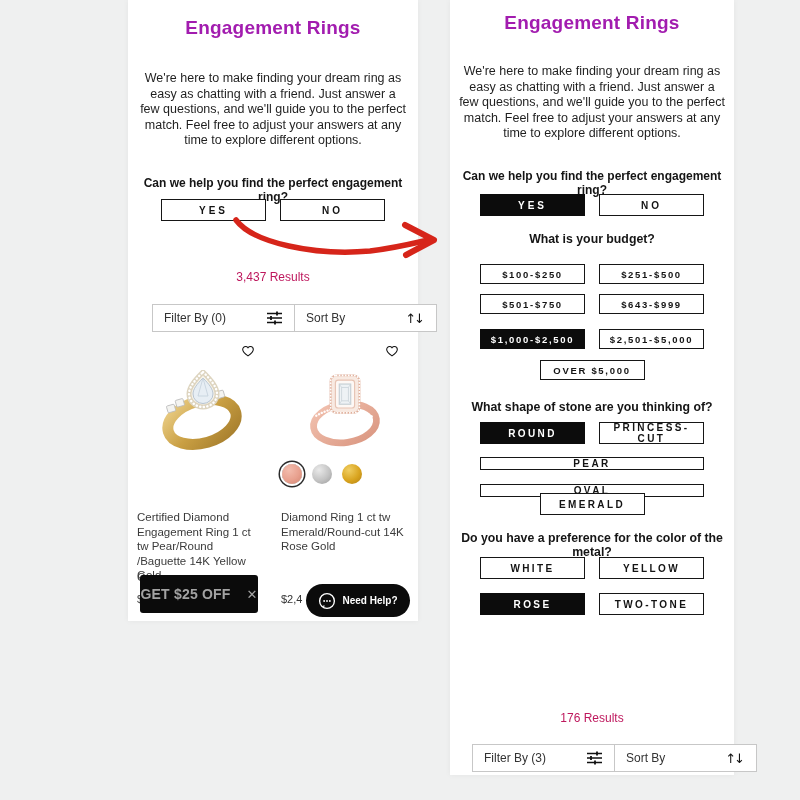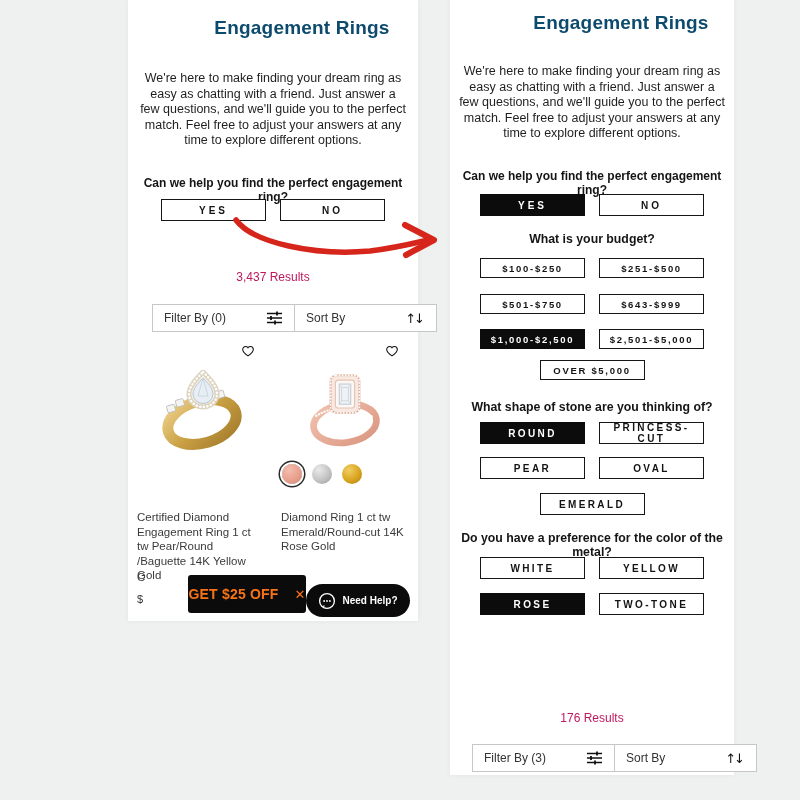--- a/index.html
+++ b/index.html
@@ -2,21 +2,21 @@
 <html><head>
 <meta charset="utf-8">
 <style>
   html,body{margin:0;padding:0;}
   body{font-family:"Liberation Sans",sans-serif;background:#eff0f0;}
   .stage{position:relative;width:800px;height:800px;background:#eff0f0;overflow:hidden;}
   .panel{position:absolute;top:0;background:#fff;box-shadow:0 0 6px rgba(0,0,0,.05);}
   .panel.left{left:128px;width:290px;height:621px;}
   .panel.right{left:450px;width:284px;height:775px;}
 
-  .ptitle-h{position:absolute;left:0;width:100%;text-align:center;font-size:19px;font-weight:700;color:#0c4a6e;margin:0;letter-spacing:.2px;padding-left:29px;}
+  .ptitle-h{position:absolute;left:0;width:100%;text-align:center;font-size:19px;font-weight:700;color:#a21caf;margin:0;letter-spacing:.2px;}
   .left .ptitle-h{top:17px;}
   .right .ptitle-h{top:12px;}
 
   .intro{position:absolute;left:50%;transform:translateX(-50%);width:268px;margin:0;text-align:center;font-size:12.5px;line-height:15.6px;color:#1f1f1f;}
   .left .intro{top:71px;}
   .right .intro{top:64px;}
 
   .question{position:absolute;left:0;width:100%;margin:0;text-align:center;font-size:12px;font-weight:600;color:#151515;}
   .l-question{top:176px;}
   .r-question{top:169px;}
@@ -33,22 +33,22 @@
 
   .sect{position:absolute;left:0;width:100%;margin:0;text-align:center;font-size:12.3px;font-weight:600;color:#151515;}
   .bud-h{top:232px;}
   .shp-h{top:400px;}
   .met-h{top:531px;}
 
   .row{position:absolute;left:30px;width:224px;display:flex;gap:14px;}
   .row .opt{flex:1;height:20px;letter-spacing:1.7px;font-size:9.5px;}
   .row.center{justify-content:center;}
   .row.center .opt{flex:0 0 105px;}
-  .bud-r1{top:258px;}.bud-r2{top:294px;}.bud-r3{top:329px;}.bud-r4{top:360px;}
-  .shp-r1{top:422px;}.shp-r2{top:457px;}.shp-r3{top:493px;}
+  .bud-r1{top:264px;}.bud-r2{top:294px;}.bud-r3{top:329px;}.bud-r4{top:360px;}
+  .shp-r1{top:422px;}.shp-r2{top:457px;flex-direction:column;}.shp-r3{top:493px;}
   .met-r1{top:557px;}.met-r2{top:593px;}
   .shp-r1 .opt,.shp-r2 .opt,.shp-r3 .opt,.met-r1 .opt,.met-r2 .opt{height:22px;letter-spacing:2.4px;font-size:10px;}
 
   .closing{position:absolute;top:621px;left:50%;transform:translateX(-50%);width:278px;margin:0;text-align:center;font-size:12.5px;line-height:16px;font-weight:600;color:#161616;}
 
   .results{position:absolute;left:0;width:100%;text-align:center;font-size:12px;color:#be185d;}
   .l-results{top:270px;}
   .r-results{top:711px;}
 
   .filterbar{position:absolute;box-sizing:border-box;height:28px;border:1px solid #c7c7c7;background:#fff;display:flex;font-size:12px;color:#333;margin-left:24px;}
@@ -67,22 +67,22 @@
   .sw{width:20px;height:20px;border-radius:50%;display:inline-block;cursor:pointer;}
   .sw.sel{box-shadow:0 0 0 2px #fff,0 0 0 3.5px #2a2a2a;}
   .sw-rose{background:radial-gradient(circle at 35% 30%,#f3bdae,#e8a08e 55%,#cf8471);}
   .sw-silver{background:radial-gradient(circle at 35% 30%,#e9e9e9,#c3c3c3 55%,#9a9a9a);}
   .sw-gold{background:radial-gradient(circle at 35% 30%,#f0ce62,#d9a41f 55%,#b07f12);}
   .prod-title{position:absolute;top:168px;left:1px;width:126px;margin:0;font-size:11.5px;line-height:14.6px;color:#3b3b3b;cursor:pointer;}
   .partial-c{position:absolute;top:229px;left:1px;font-size:11.5px;color:#3b3b3b;}
   .price{position:absolute;top:251px;left:1px;font-size:11px;color:#333;}
 
   .arrow{position:absolute;left:225px;top:210px;width:222px;height:58px;z-index:6;pointer-events:none;}
-  .promo{position:absolute;left:140px;top:575px;width:118px;height:38px;border-radius:3px;background:#0b0b0b;color:#f97316;
-         display:flex;align-items:center;justify-content:center;gap:16px;z-index:5;cursor:pointer;margin-left:48px;}
+  .promo{position:absolute;left:140px;top:575px;width:118px;height:38px;border-radius:3px;background:#0b0b0b;color:#a3a3a3;
+         display:flex;align-items:center;justify-content:center;gap:16px;z-index:5;cursor:pointer;}
   .promo .plabel{font-size:14px;font-weight:700;letter-spacing:.2px;}
   .promo .x{font-size:13px;cursor:pointer;}
   .help{position:absolute;left:306px;top:584px;width:104px;height:33px;border-radius:17px;background:#0b0b0b;color:#fff;
         display:flex;align-items:center;justify-content:center;gap:6px;z-index:5;cursor:pointer;}
   .help .hlabel{font-size:10px;font-weight:700;}
 </style>
 </head>
 <body>
 
 <div class="stage">

